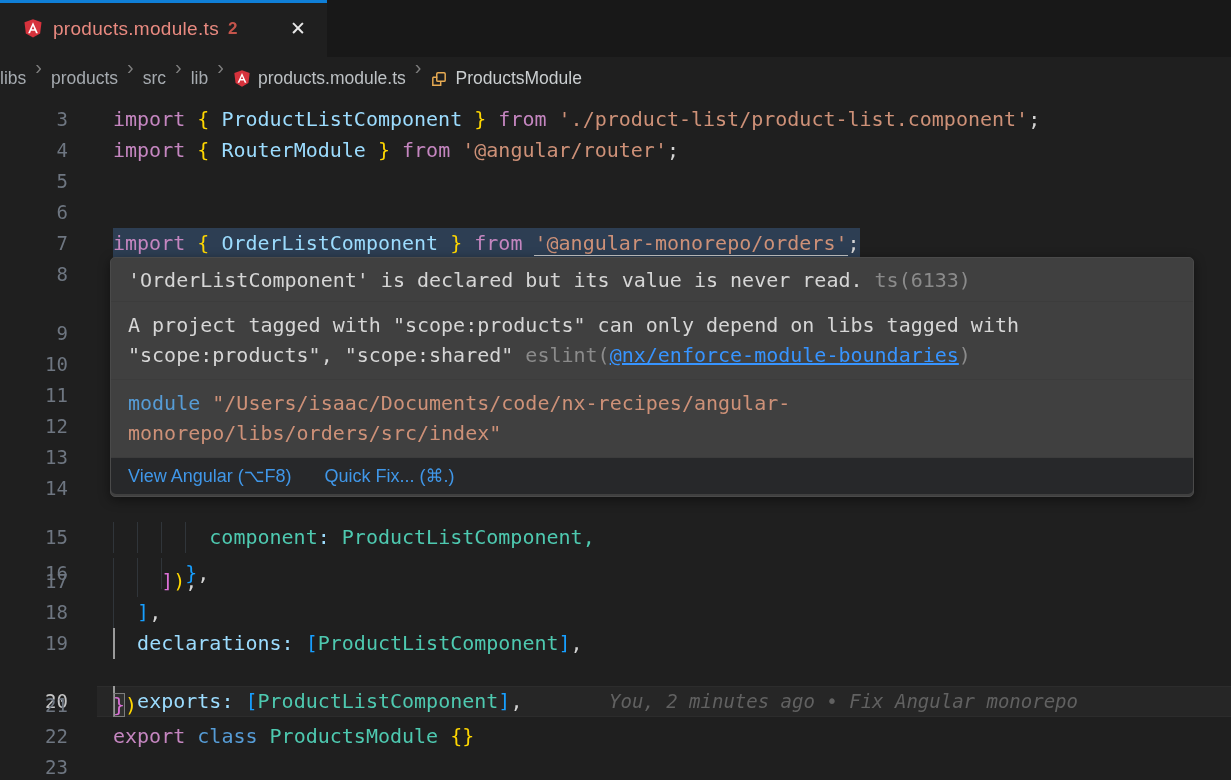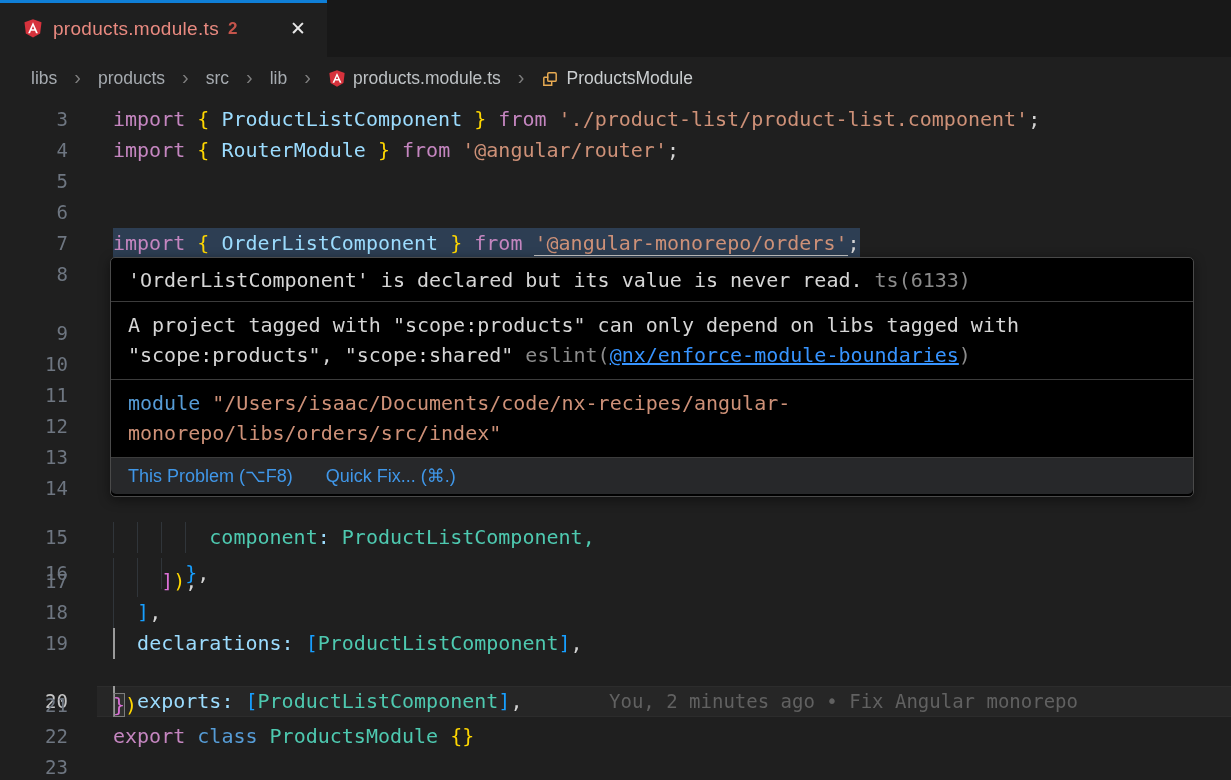--- a/index.html
+++ b/index.html
@@ -12,21 +12,21 @@
   .tabstrip{position:absolute;top:0;left:0;width:100%;height:57px;background:#181818;}
   .tab{position:absolute;top:0;left:0;width:327px;height:57px;background:#1f1f1f;
        display:flex;align-items:center;box-sizing:border-box;padding-left:23px;cursor:pointer;}
   .tab-accent{position:absolute;top:0;left:0;width:327px;height:3px;background:#0f7fd7;}
   .tab-label{color:#e98a80;font-size:19px;margin-left:10px;letter-spacing:.3px;}
   .tab-badge{color:#c4544b;font-size:17px;font-weight:700;margin-left:9px;}
   .tab-close{position:absolute;right:21px;top:50%;transform:translateY(-52%);
              color:#e8e8e8;font-size:19px;line-height:19px;cursor:pointer;}
   
   .breadcrumbs{position:absolute;top:57px;left:0;width:100%;height:43px;
-               display:flex;align-items:center;padding-left:31px;box-sizing:border-box;gap:8px;}
+               display:flex;box-sizing:border-box;}
   .crumb{color:#a6abb0;font-size:17.5px;display:flex;align-items:center;gap:7px;cursor:pointer;white-space:nowrap;}
   .crumb.file{color:#bdc1c4;}
   .crumb.symbol{color:#caced0;}
   .crumb-sep{color:#7e7e7e;font-size:20px;margin:0 9px;transform:translateY(-1px);}
   
   .editor{position:absolute;top:100px;left:0;width:100%;height:680px;
           font-family:"DejaVu Sans Mono",monospace;}
   .line{position:absolute;left:0;width:100%;height:31px;}
   .lnum{position:absolute;left:0;top:0;width:68px;text-align:right;color:#6e7681;
         font-size:19px;line-height:31px;}
@@ -37,26 +37,26 @@
   .tok-var{color:#9cdcfe;} .tok-cls{color:#4ec9b0;}
   .tok-str{color:#ce9178;} .tok-cmt{color:#6a9955;}
   .tok-pln{color:#d4d4d4;}
   .tok-b1{color:#ffd700;}  .tok-b2{color:#da70d6;}  .tok-b3{color:#179fff;}
   .tok-strU{color:#ce9178;border-bottom:1px solid #c8c8c8;}
   .tok-b2m{color:#da70d6;outline:1px solid #7d7d7d;outline-offset:-1px;background:rgba(120,120,120,.12);}
   .guide{position:absolute;top:0;width:1px;height:31px;background:#30353a;z-index:1;}
   .guide.active{background:#9a9a9a;width:2px;}
   .curline{position:absolute;left:97px;right:0;top:0;height:31px;background:rgba(255,255,255,.03);
            border-top:1px solid #2c2c2c;border-bottom:1px solid #2c2c2c;box-sizing:border-box;z-index:0;}
-  .blame{position:absolute;left:609px;top:0;color:#616161;font-size:19px;line-height:31px;white-space:pre;z-index:2;}
+  .blame{position:absolute;left:609px;top:0;color:#616161;font-size:19px;line-height:31px;white-space:pre;z-index:2;font-style:italic;}
   .squiggle{position:absolute;top:26px;height:6px;z-index:3;}
   .emoji-ico{display:inline-block;vertical-align:-4px;}
   
   .popup{position:absolute;left:110px;top:257px;width:1084px;height:240px;
-         background:#000000;border:1px solid #4a4a4a;border-radius:5px;box-sizing:border-box;
+         background:#404040;border:1px solid #4a4a4a;border-radius:5px;box-sizing:border-box;
          box-shadow:0 3px 12px rgba(0,0,0,.45);z-index:10;
          font-family:"DejaVu Sans Mono",monospace;}
   .pop-section{box-sizing:border-box;padding-left:17px;border-bottom:1px solid #3c3c3c;overflow:hidden;}
   .pop-s0{height:44px;line-height:44px;}
   .pop-s1,.pop-s2{height:78px;padding-top:8px;line-height:30px;}
   .pop-row{white-space:pre;font-size:20px;}
   .tok-pop{color:#d6d6d6;} .tok-dim{color:#8b8b8b;}
   .tok-link{color:#3794ff;text-decoration:underline;cursor:pointer;}
   .pop-actions{height:36px;display:flex;align-items:center;gap:33px;padding-left:17px;
                background:#27282a;font-family:"Liberation Sans",sans-serif;
@@ -233,16 +233,16 @@
       <div class="pop-section pop-s1">
         <div class="pop-row"><span class="tok-pop">A project tagged with "scope:products" can only depend on libs tagged with</span></div>
         <div class="pop-row"><span class="tok-pop">"scope:products", "scope:shared" </span><span class="tok-dim">eslint(</span><span class="tok-link">@nx/enforce-module-boundaries</span><span class="tok-dim">)</span></div>
       </div>
       <div class="pop-section pop-s2">
         <div class="pop-row"><span class="tok-kw2">module</span><span class="tok-str"> "/Users/isaac/Documents/code/nx-recipes/angular-</span></div>
         <div class="pop-row"><span class="tok-str">monorepo/libs/orders/src/index"</span></div>
       </div>
     </div>
   <div class="pop-actions">
-    <span class="pop-link">This Problem (⌥F8)</span>
+    <span class="pop-link">View Angular (⌥F8)</span>
     <span class="pop-link">Quick Fix... (⌘.)</span>
   </div>
 </div>
 
 </body></html>

